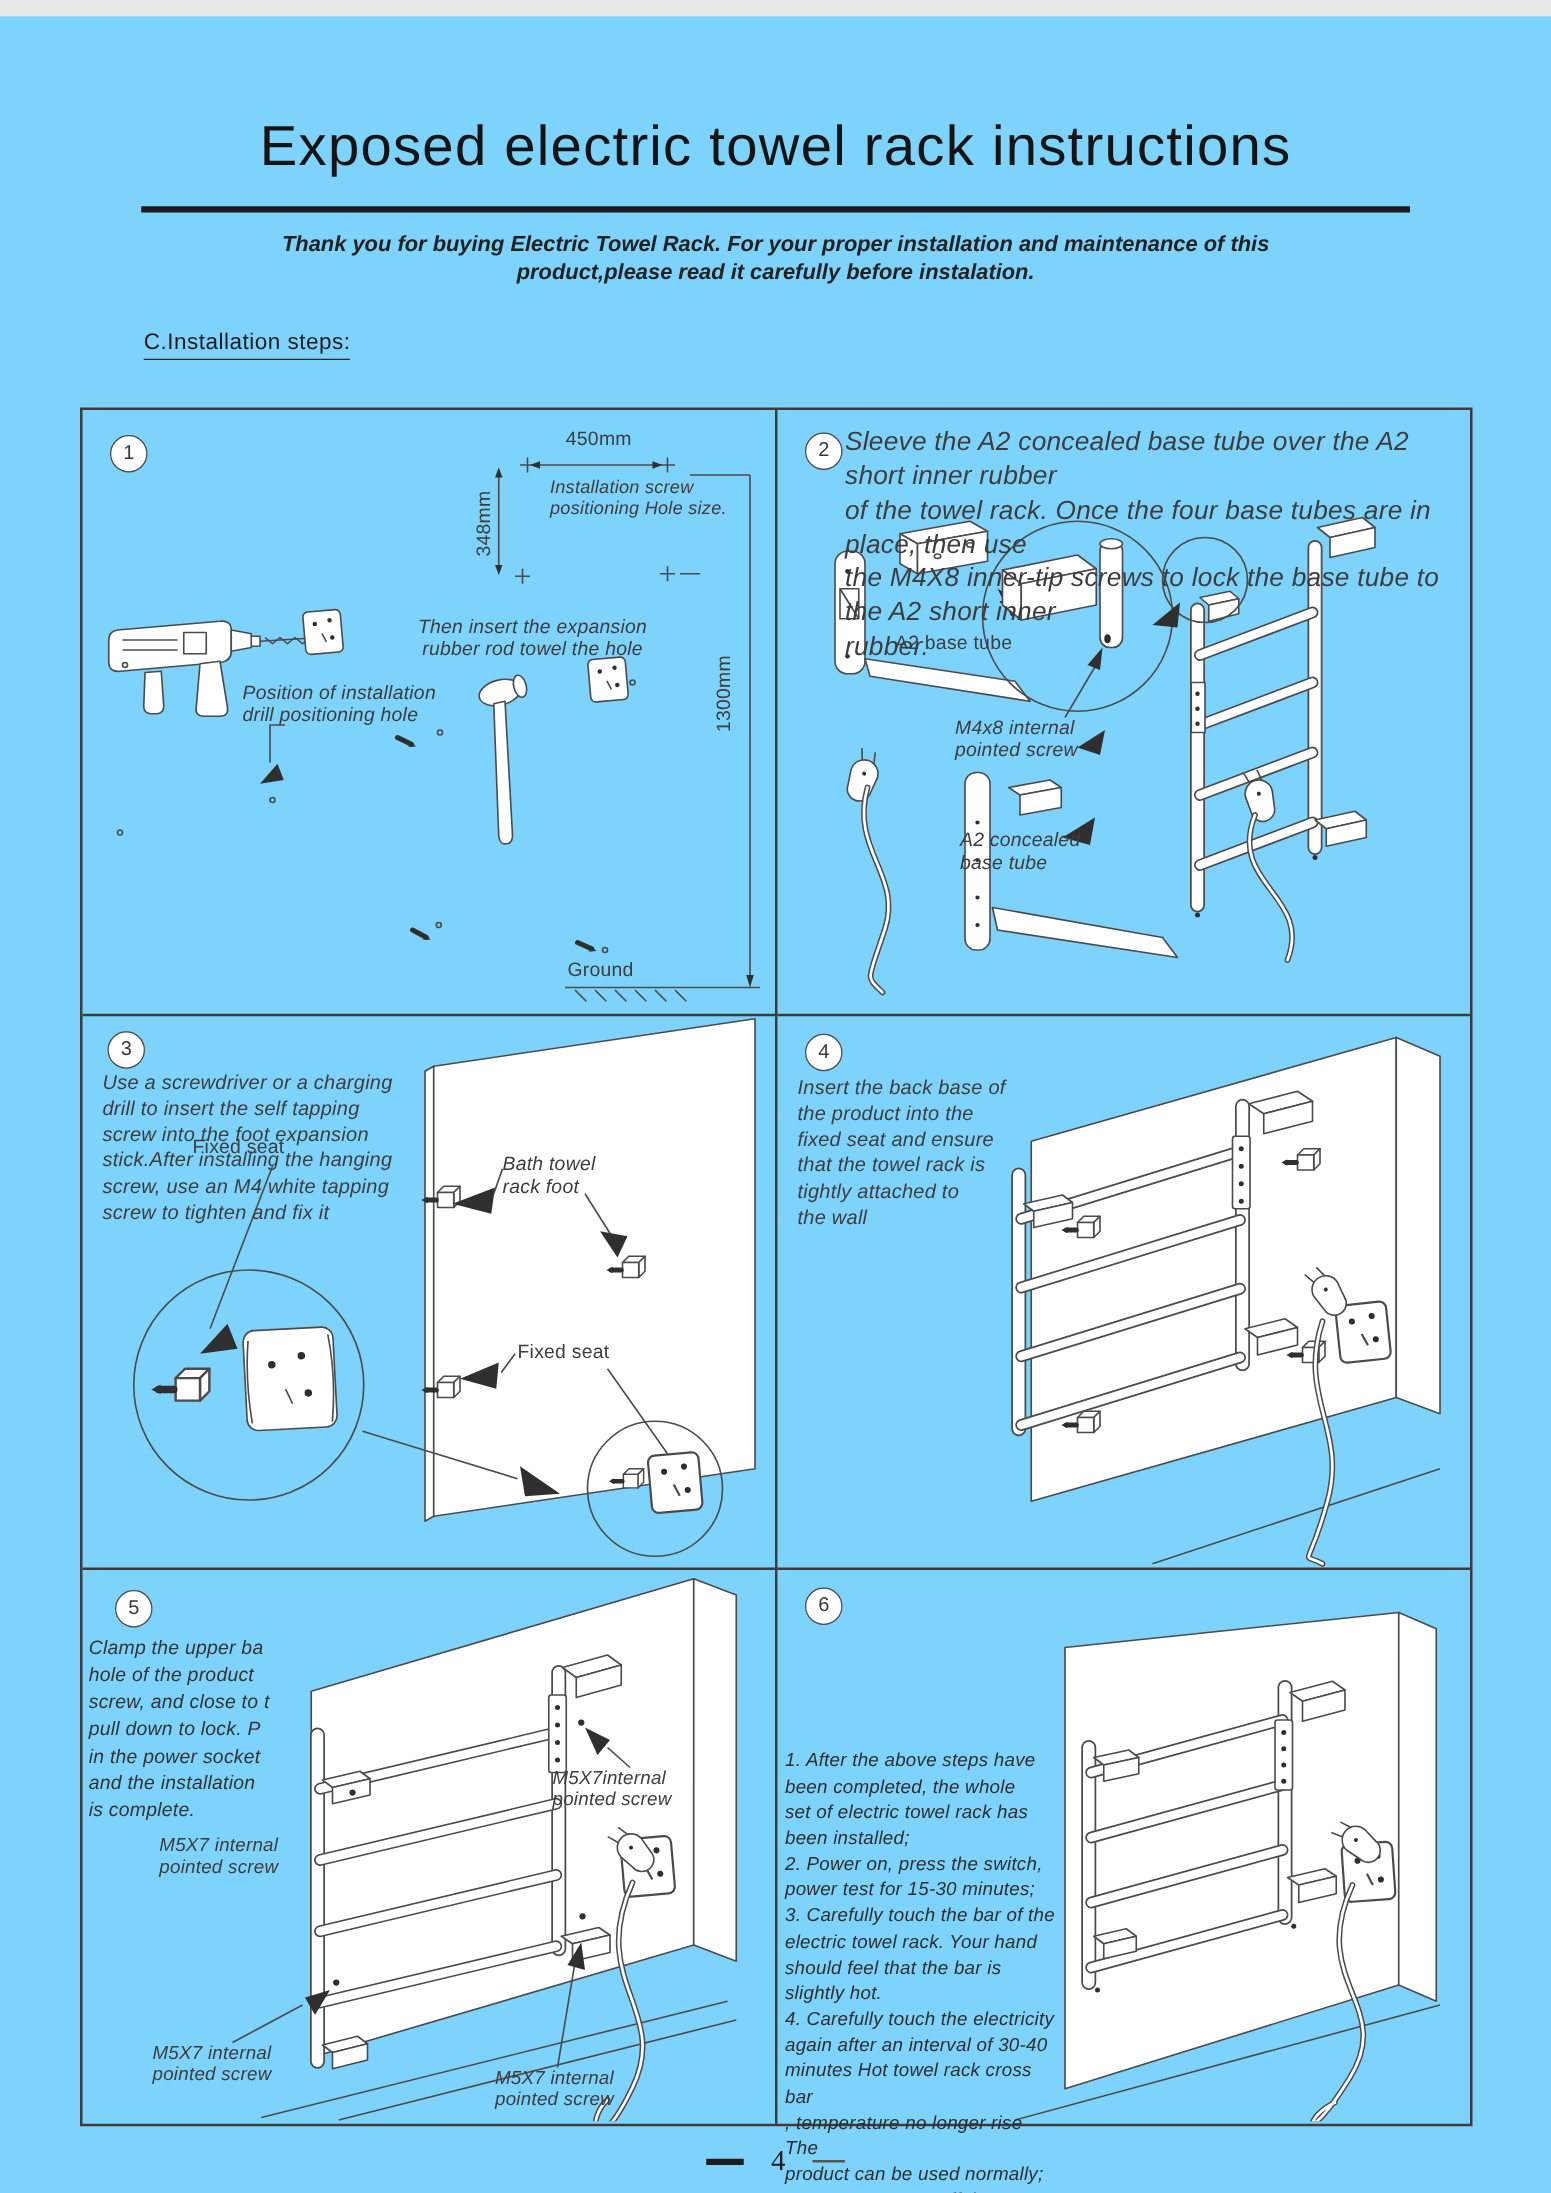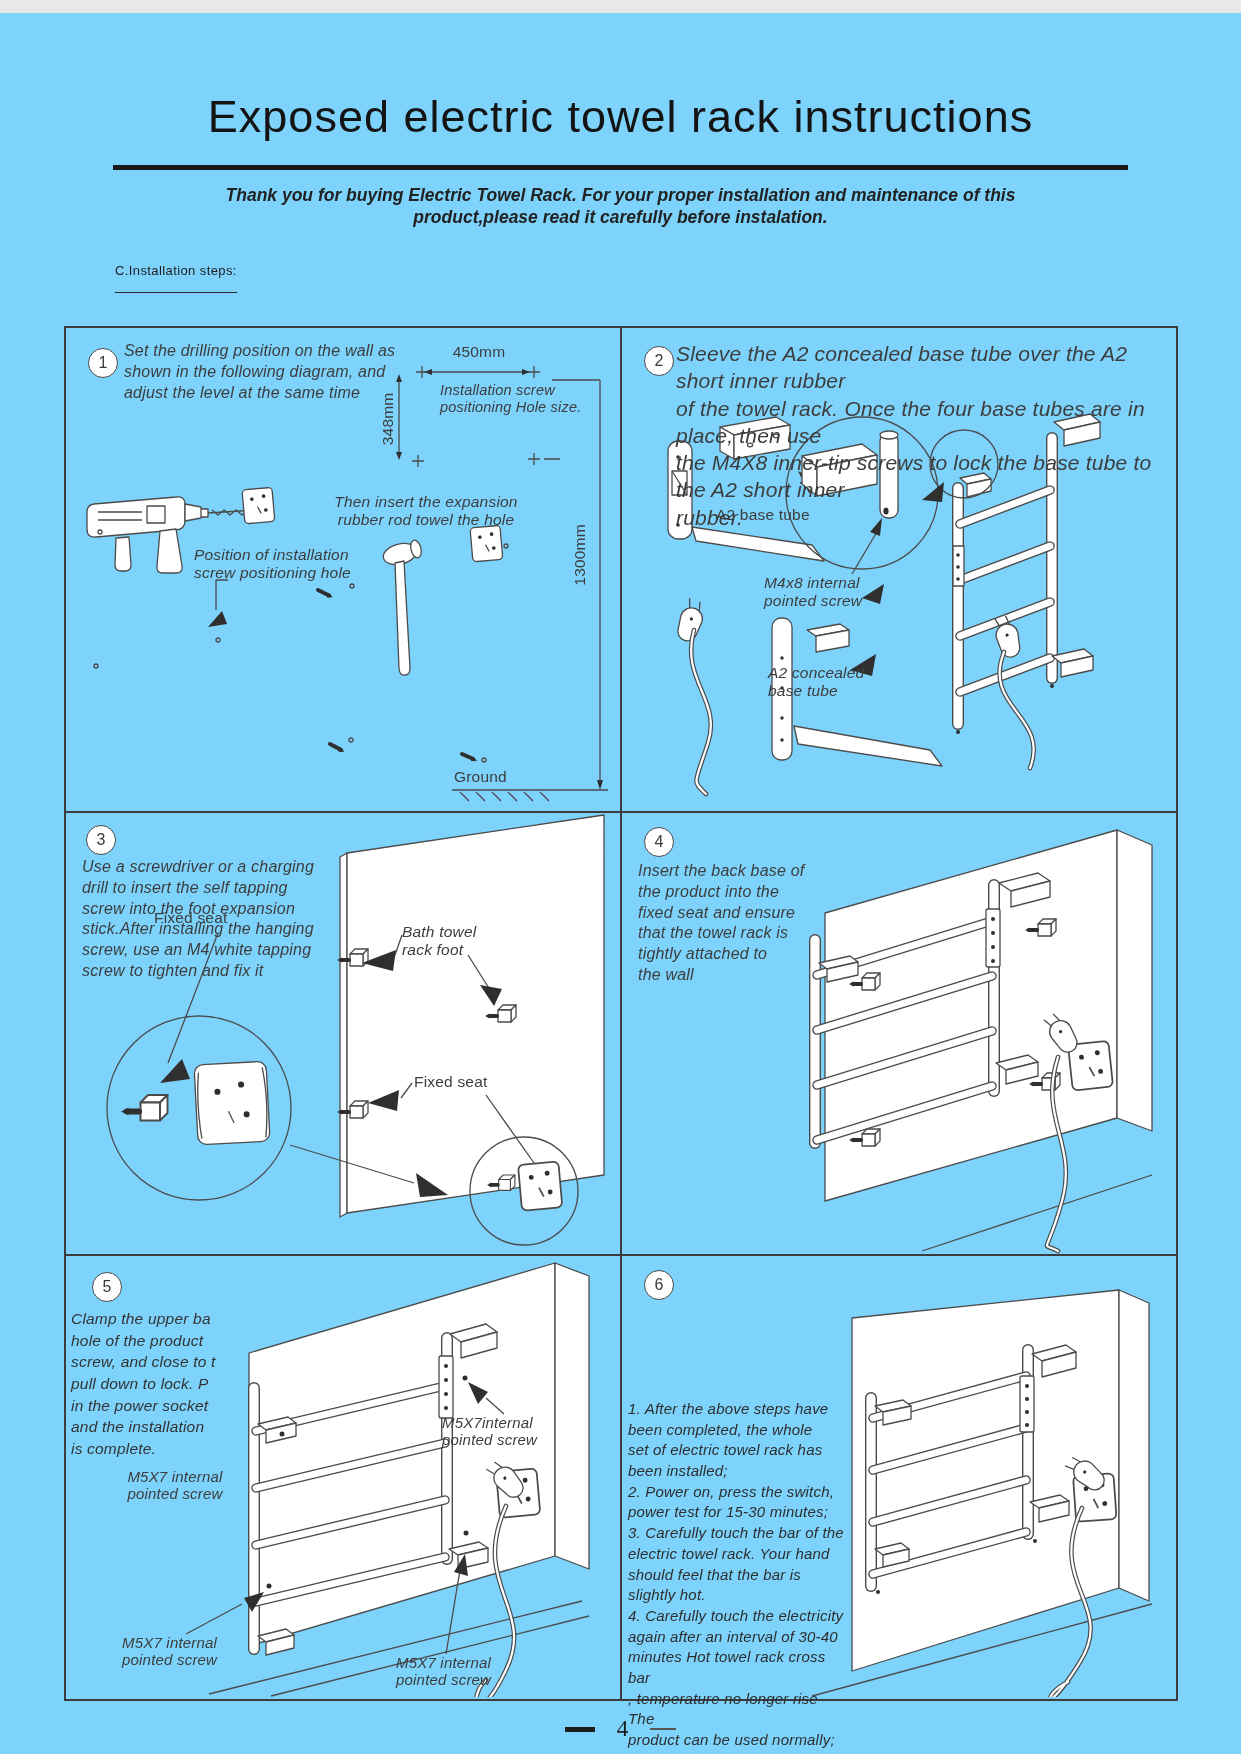--- a/index.html
+++ b/index.html
@@ -4,22 +4,22 @@
 <style>
   html,body{margin:0;padding:0;background:#e8e8e8;}
   .page{position:relative;width:1241px;height:1754px;background:#7dd3fc;margin:13px auto;
         font-family:"Liberation Sans",sans-serif;color:#333;overflow:hidden;}
   .abs{position:absolute;}
   .txt{white-space:pre-line;font-style:italic;}
   
   .title{left:0;top:78px;width:100%;text-align:center;font-size:45px;letter-spacing:1px;color:#141414;font-weight:400;}
   .title-rule{left:113px;top:152px;width:1015px;height:5px;background:#1a1a1a;}
   .subtitle{left:0;top:172px;width:100%;text-align:center;font-size:17.5px;font-weight:bold;color:#222;line-height:1.25;}
-  .section-heading{left:115px;top:250px;font-size:13px;color:#1d1d1d;letter-spacing:.4px;
-                   border-bottom:1.6px solid #2a2a2a;padding-bottom:14px;}
+  .section-heading{left:115px;top:250px;font-size:18px;color:#1d1d1d;letter-spacing:.4px;
+                   border-bottom:1.6px solid #2a2a2a;padding-bottom:3px;}
   
   .grid{left:64px;top:313px;width:1114px;height:1375px;border:2px solid #3c3c3c;box-sizing:border-box;}
   .panel{position:absolute;box-sizing:border-box;}
   .p-left{left:0;width:556px;border-right:2px solid #3c3c3c;}
   .p-right{left:556px;width:554px;}
   .row1{top:0;height:485px;border-bottom:2px solid #3c3c3c;}
   .row2{top:485px;height:443px;border-bottom:2px solid #3c3c3c;}
   .row3{top:928px;height:443px;}
   .numcircle{position:absolute;width:28px;height:28px;border:1.7px solid #4a4a4a;border-radius:50%;
              text-align:center;line-height:28px;font-size:16px;color:#3a3a3a;background:#fff;}
@@ -137,30 +137,29 @@
         <use href="#screw" transform="translate(264,416) rotate(14)"></use>
         <use href="#screw" transform="translate(396,426) rotate(10)"></use>
         <circle class="ln" cx="34" cy="204" r="2"></circle>
           <circle class="ln" cx="30" cy="338" r="2"></circle>
         <circle class="ln" cx="286" cy="258" r="2"></circle>
           <circle class="ln" cx="285" cy="412" r="2"></circle>
         <circle class="ln" cx="418" cy="432" r="2"></circle>
           <circle class="ln" cx="440" cy="218" r="2"></circle>
       </svg>
       <div class="numcircle" style="left:22px;top:20px;">1</div>
-      <div class="step txt" style="left:58px;top:13px;width:282px;">Set the drilling position on the wall as shown in the following diagram, and adjust the level at the same time</div>
       <div class="lbl ctr" style="left:378px;top:15px;width:70px;">450mm</div>
       <div class="lbl rot" style="left:288px;top:82px;width:68px;">348mm</div>
       <div class="lbl rot" style="left:478px;top:218px;width:72px;">1300mm</div>
       <div class="lbl lbl-sm txt" style="left:374px;top:54px;width:170px;">Installation screw
 positioning Hole size.</div>
       <div class="lbl ctr txt" style="left:238px;top:165px;width:244px;">Then insert the expansion
 rubber rod towel the hole</div>
       <div class="lbl txt" style="left:128px;top:218px;width:180px;">Position of installation
-screw positioning hole</div>
+drill positioning hole</div>
       <div class="lbl" style="left:388px;top:440px;">Ground</div>
     </div>
 
     <div class="panel p-right row1">
       <svg class="dsvg" width="552" height="483" viewBox="0 0 552 483">
 
         <g transform="translate(40,95)">
           <rect class="ln wh" x="6" y="18" width="24" height="98" rx="10"></rect>
           <rect class="ln" x="10" y="48" width="15" height="24"></rect>
             <path class="ln" d="M10 48 l15 24"></path>

